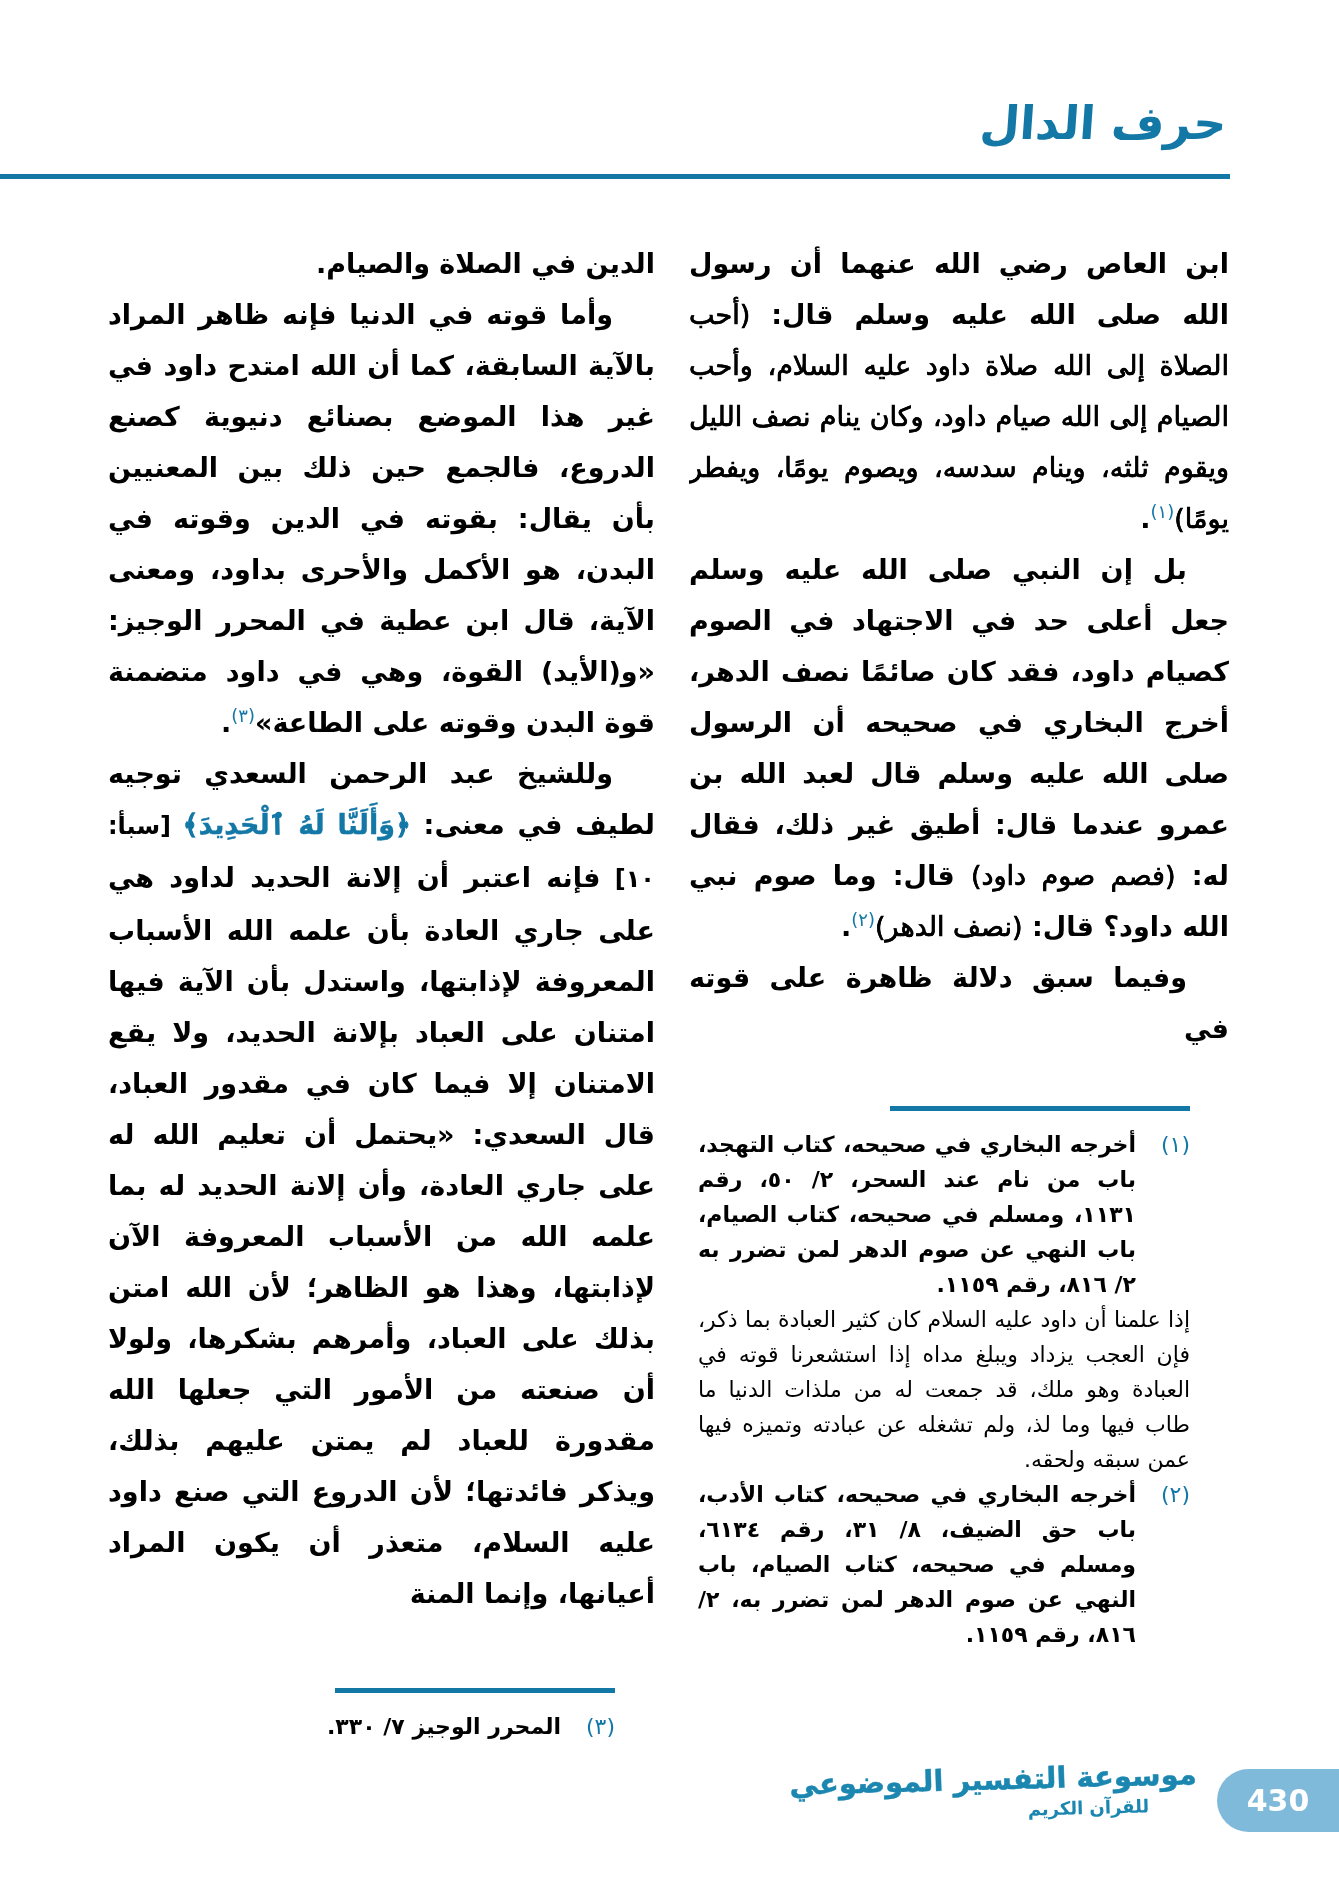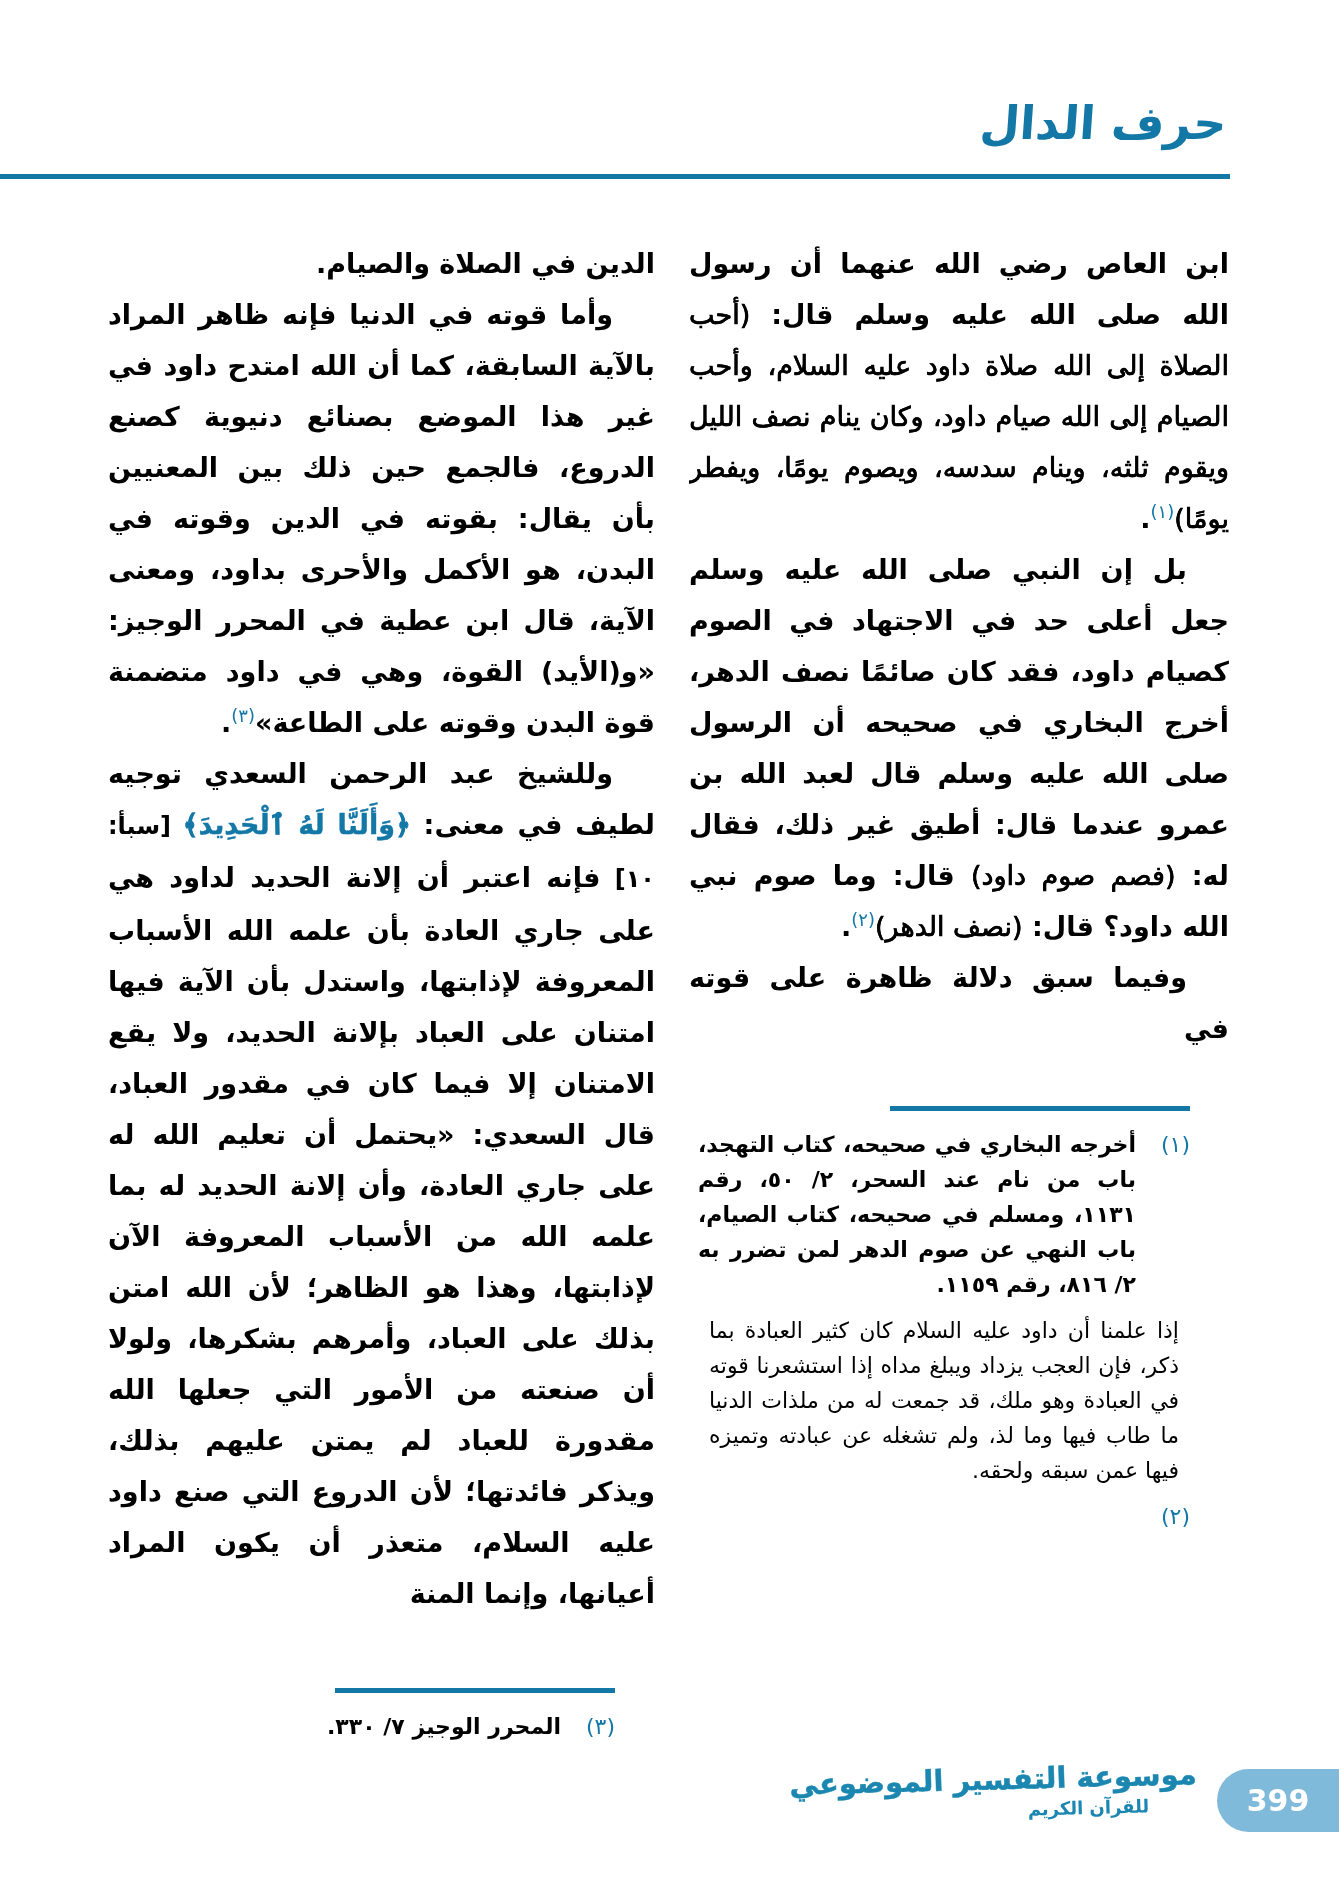--- a/index.html
+++ b/index.html
@@ -86,21 +86,21 @@
   .footnotes-right .fn-rule { width: 300px; }
   .footnotes-left  .fn-rule { width: 280px; }
   .fn-item { display: flex; }
   .fn-marker {
     flex: 0 0 auto;
     min-width: 54px;
     color: #1478a7;
     white-space: nowrap;
   }
   .fn-text { flex: 1 1 auto; text-align: justify; font-weight: bold; }
-  .fn-cont { margin: 11px; text-align: justify; }
+  .fn-cont { margin: 0; text-align: justify; }
 
   
   .logo {
     position: absolute;
     top: 1762px;
     right: 142px;
     width: 218px;
     text-align: center;
     color: #1b87b0;
     transform: rotate(-1.5deg);
@@ -156,20 +156,21 @@
 
   <div class="footnotes footnotes-right">
     <div class="fn-rule"></div>
     <div class="fn-item">
       <span class="fn-marker">(١)</span>
       <span class="fn-text">أخرجه البخاري في صحيحه، كتاب التهجد، باب من نام عند السحر، ٢/ ٥٠، رقم ١١٣١، ومسلم في صحيحه، كتاب الصيام، باب النهي عن صوم الدهر لمن تضرر به ٢/ ٨١٦، رقم ١١٥٩.</span>
     </div>
     <p class="fn-cont">إذا علمنا أن داود عليه السلام كان كثير العبادة بما ذكر، فإن العجب يزداد ويبلغ مداه إذا استشعرنا قوته في العبادة وهو ملك، قد جمعت له من ملذات الدنيا ما طاب فيها وما لذ، ولم تشغله عن عبادته وتميزه فيها عمن سبقه ولحقه.</p>
     <div class="fn-item">
       <span class="fn-marker">(٢)</span>
+      <span class="fn-text">أخرجه البخاري في صحيحه، كتاب الأدب، باب حق الضيف، ٨/ ٣١، رقم ٦١٣٤، ومسلم في صحيحه، كتاب الصيام، باب النهي عن صوم الدهر لمن تضرر به، ٢/ ٨١٦، رقم ١١٥٩.</span>
     </div>
   </div>
 
   <div class="col col-left">
     <p>
       <span>الدين في الصلاة والصيام.</span>
     </p>
     <p class="indent">
       <span>وأما قوته في الدنيا فإنه ظاهر المراد بالآية السابقة، كما أن الله امتدح داود في غير هذا الموضع بصنائع دنيوية كصنع الدروع، فالجمع حين ذلك بين المعنيين بأن يقال: بقوته في الدين وقوته في البدن، هو الأكمل والأحرى بداود، ومعنى الآية، قال ابن عطية في المحرر الوجيز: «و(الأيد) القوة، وهي في داود متضمنة قوة البدن وقوته على الطاعة»</span><span class="fnref">(٣)</span><span>.</span>
     </p>
@@ -185,16 +186,16 @@
       <span class="fn-text">المحرر الوجيز ٧/ ٣٣٠.</span>
     </div>
   </div>
 
   <div class="logo">
     <div class="logo-line1">موسوعة التفسير الموضوعي</div>
     <div class="logo-line2">للقرآن الكريم</div>
   </div>
 
   <div class="page-badge">
-    <span>399</span>
+    <span>430</span>
   </div>
 
 </div>
 
 </body></html>

